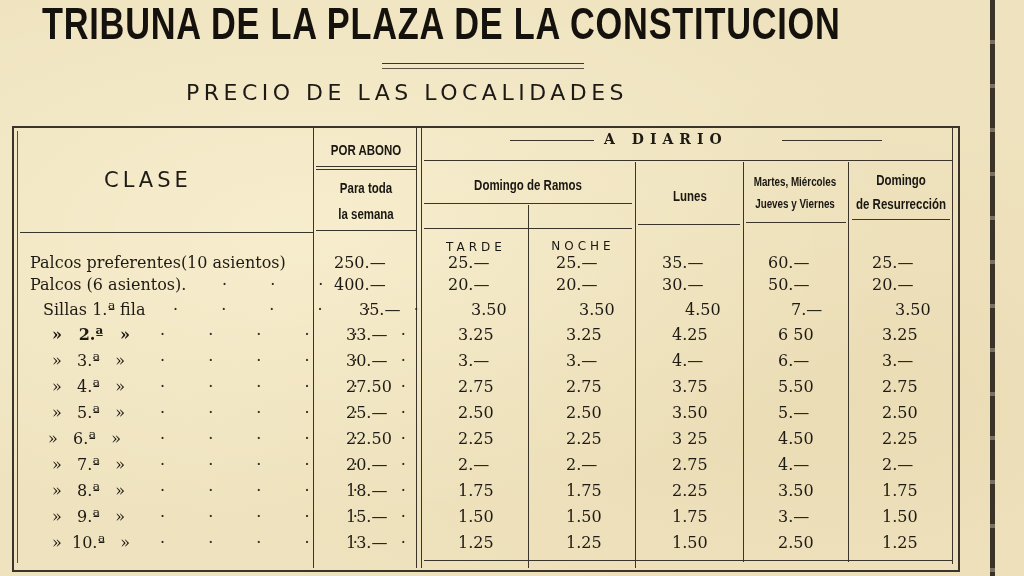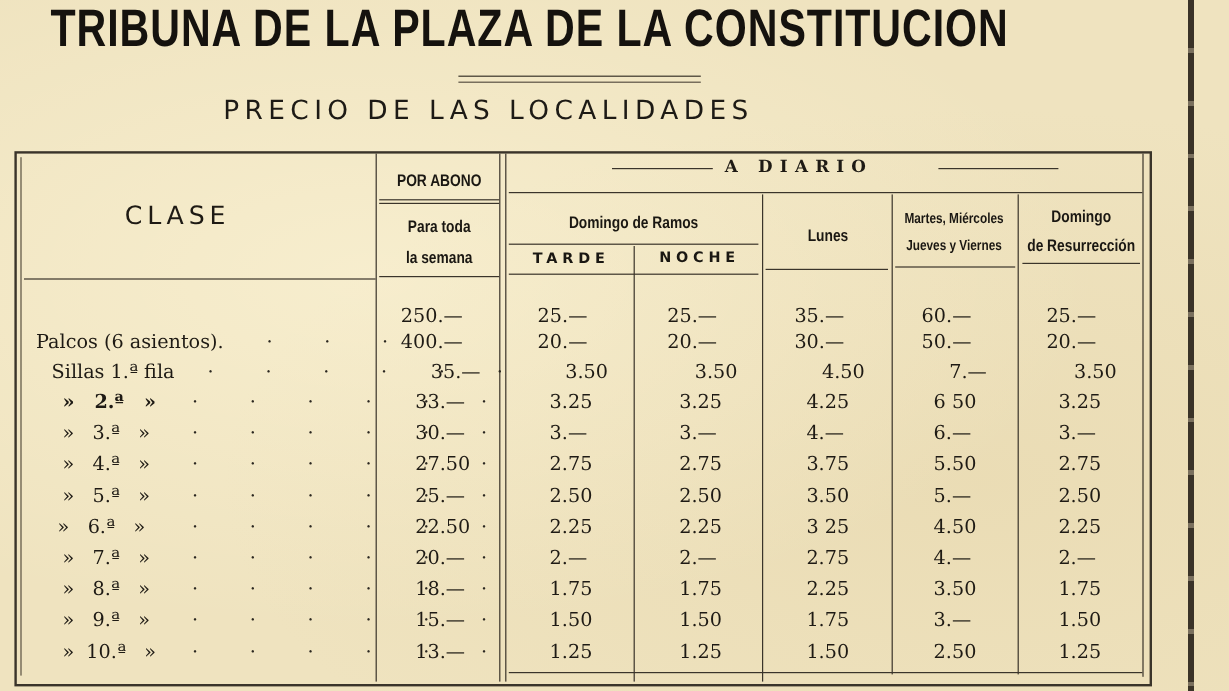--- a/index.html
+++ b/index.html
@@ -40,22 +40,22 @@
   .right-rule {
     position:absolute; left:990px; top:0; width:5px; height:576px;
     background:repeating-linear-gradient(#3a3328 0 40px, #7a705e 40px 44px);
   }
   .hdr {
     position:absolute; text-align:center; color:#1a1712;
     font-family:"Liberation Sans", sans-serif; font-weight:bold;
     transform:scaleX(0.82); transform-origin:center top;
   }
   .spaced {
-    font-family:"DejaVu Sans", sans-serif; font-weight:bold; letter-spacing:4px;
-    font-size:12px; transform:none;
+    font-family:"DejaVu Sans", sans-serif; font-weight:normal; letter-spacing:4px;
+    font-size:12px; transform:none;margin-top:32px;
   }
   .clase {
     position:absolute; left:104px; top:168px;
     font-family:"DejaVu Sans", sans-serif; font-size:21px; letter-spacing:4px;
   }
   .diario {
     position:absolute; left:604px; top:131px;
     font-family:"DejaVu Serif", serif; font-weight:bold; font-size:14px; letter-spacing:6px;
   }
   .diario-line { position:absolute; height:1px; background:#3a342a; top:140px; }
@@ -113,20 +113,21 @@
   <div class="hdr spaced" style="left:424px;top:208px;width:104px;">TARDE</div>
   <div class="hdr spaced" style="left:531px;top:207px;width:104px;">NOCHE</div>
   <div class="hdr" style="left:638px;top:188px;width:104px;font-size:14px;">Lunes</div>
   <div class="hdr" style="left:740px;top:175px;width:110px;font-size:12px;">Martes, Miércoles</div>
   <div class="hdr" style="left:740px;top:197px;width:110px;font-size:12px;">Jueves y Viernes</div>
   <div class="hdr" style="left:850px;top:172px;width:102px;font-size:14px;">Domingo</div>
   <div class="hdr" style="left:846px;top:196px;width:110px;font-size:14px;">de Resurrección</div>
 
   <div>
     <div class="row" style="top:250px;">
+      <span class="label">Palcos preferentes(10 asientos)</span>
       <span style="left:200px;" class="dots"></span>
       <span style="left:334px;">250.—</span>
       <span style="left:448px;">25.—</span>
       <span style="left:556px;">25.—</span>
       <span style="left:662px;">35.—</span>
       <span style="left:768px;">60.—</span>
       <span style="left:872px;">25.—</span>
     </div>
     <div class="row" style="top:272px;">
       <span class="label">Palcos (6 asientos).</span>

